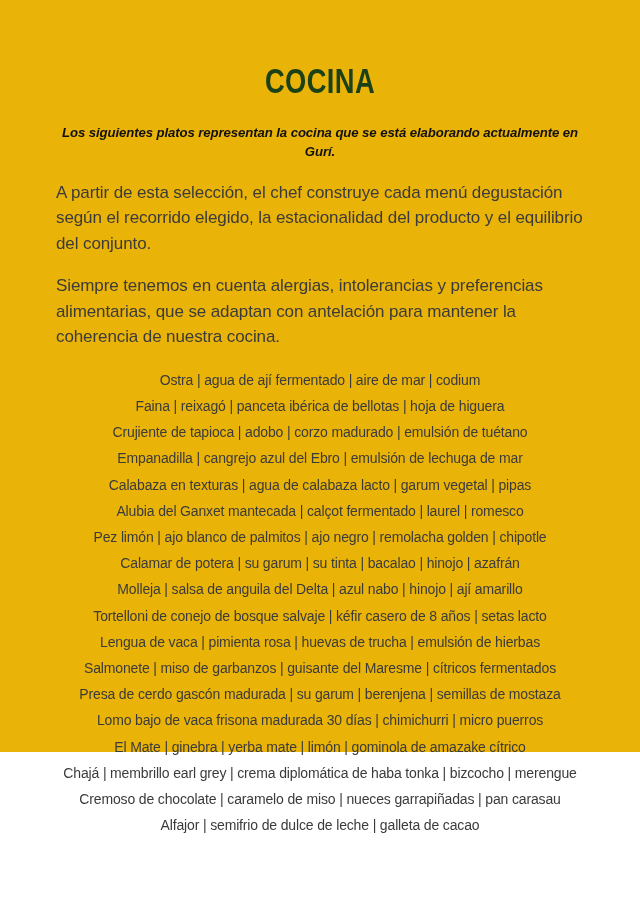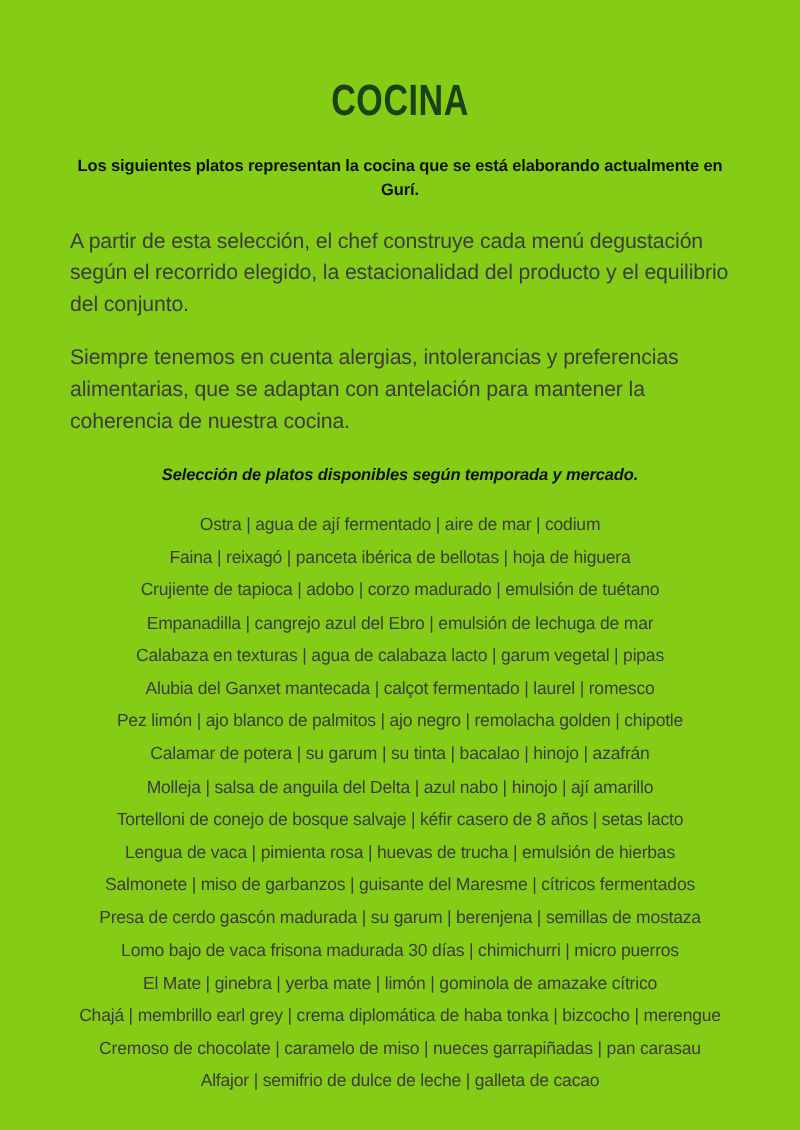--- a/index.html
+++ b/index.html
@@ -11,24 +11,24 @@
   body {
     width: 640px;
     height: 904px;
     overflow: hidden;
     font-family: "Liberation Sans", "DejaVu Sans", sans-serif;
     -webkit-font-smoothing: antialiased;
   }
 
   .page {
     width: 640px;
-    height: 904px;
+    height: 752px;
     box-sizing: border-box;
     padding: 0 56px;
-    background: #84cc16;
+    background: #eab308;
     position: relative;
   }
 
   .title {
     margin: 0;
     padding-top: 62px;
     text-align: center;
     color: #1d4117;
     font-family: "Liberation Sans Narrow", "Liberation Sans", "DejaVu Sans Condensed", sans-serif;
     font-size: 35px;
@@ -44,20 +44,21 @@
   }
 
   .lead {
     margin: 0;
     text-align: center;
     font-size: 13.2px;
     font-weight: 700;
     color: #111111;
     line-height: 1.45;
     letter-spacing: -0.1px;
+    font-style: italic;
   }
 
   .para {
     margin: 17px 0 0 0;
     text-align: left;
     font-size: 17px;
     font-weight: 400;
     color: #3b3b3b;
     line-height: 1.5;
     letter-spacing: -0.1px;
@@ -103,21 +104,20 @@
 
   <div class="intro-block">
 
     <p class="lead">Los siguientes platos representan la cocina que se está elaborando actualmente en Gurí.</p>
 
     <p class="para first-para">A partir de esta selección, el chef construye cada menú degustación según el recorrido elegido, la estacionalidad del producto y el equilibrio del conjunto.</p>
 
 
     <p class="para">Siempre tenemos en cuenta alergias, intolerancias y preferencias alimentarias, que se adaptan con antelación para mantener la coherencia de nuestra cocina.</p>
 
-    <p class="section-note">Selección de platos disponibles según temporada y mercado.</p>
 
   </div>
 
   <ul class="dish-list">
     <li class="dish-item">Ostra | agua de ají fermentado | aire de mar | codium</li>
     <li class="dish-item">Faina | reixagó | panceta ibérica de bellotas | hoja de higuera</li>
     <li class="dish-item">Crujiente de tapioca | adobo | corzo madurado | emulsión de tuétano</li>
     <li class="dish-item">Empanadilla | cangrejo azul del Ebro | emulsión de lechuga de mar</li>
     <li class="dish-item">Calabaza en texturas | agua de calabaza lacto | garum vegetal | pipas</li>
     <li class="dish-item">Alubia del Ganxet mantecada | calçot fermentado | laurel | romesco</li>

